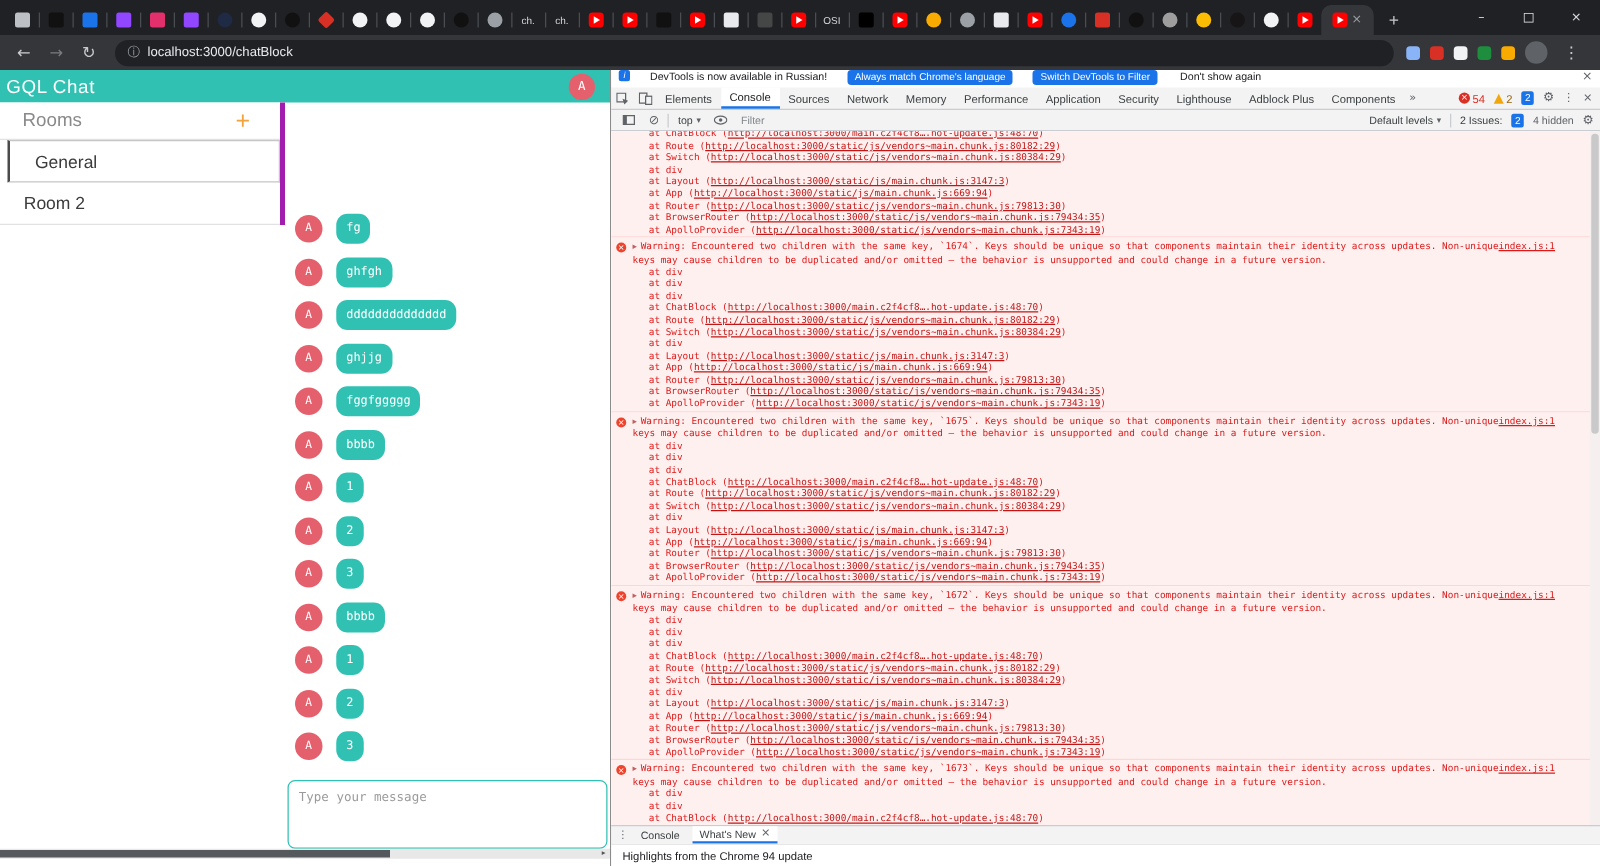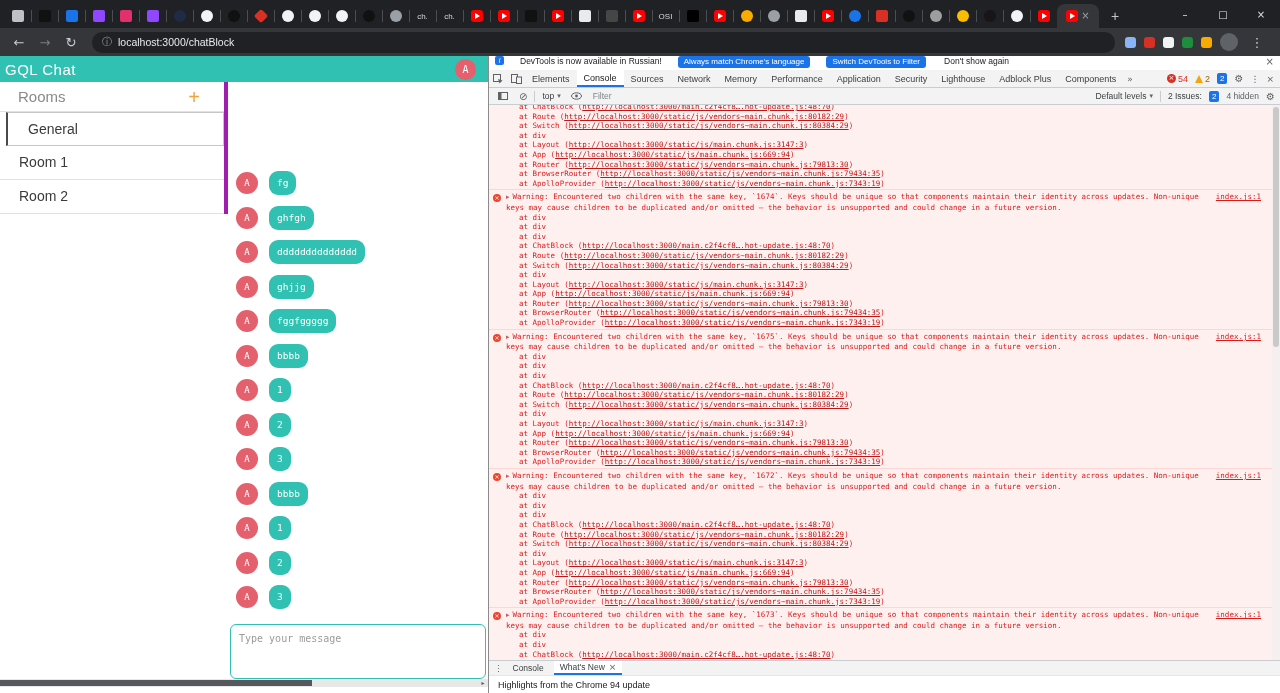--- a/index.html
+++ b/index.html
@@ -84,21 +84,21 @@
   .ctx,.levels {display:flex; align-items:center; gap:3px; cursor:pointer}
   .caret-down {font-size:7px}
   .clear {font-size:10px; cursor:pointer}
   .filter {color:#80868b; cursor:text}
   .spacer {flex:1}
   .hidden-lbl {color:#5f6368; cursor:pointer}
   .dt-console {position:absolute; left:0; top:49px; right:0; bottom:33px; overflow:hidden; font-family:"DejaVu Sans Mono",monospace; font-size:7.5px; line-height:9.6px; background:#fff}
   .console-row {position:relative; background:#fff0f0; border-bottom:1px solid #ffd6d6; padding:2px 10px 1px 17px; color:var(--err)}
   .console-row.partial {padding-top:0}
   .console-row.partial .trace-line:first-child {margin-top:-3px}
-  .src-link {float:right; margin-right:9px; text-decoration:underline; color:var(--err); cursor:pointer}
+  .src-link {float:right; margin-right:26px; text-decoration:underline; color:var(--err); cursor:pointer}
   .err-icon {position:absolute; left:4px; top:4px; width:8px; height:8px; border-radius:50%; background:#ee442e; color:#fff; font-size:6.5px; line-height:8px; text-align:center; font-family:"DejaVu Sans",sans-serif}
   .caret {color:#c45f5f; margin-right:3px; font-size:7px; font-family:"DejaVu Sans",sans-serif; cursor:pointer}
   .trace-line {padding-left:13px; white-space:nowrap}
   .trace-link {text-decoration:underline; color:#c01616; cursor:pointer}
   .v-scroll {position:absolute; right:0; top:49px; bottom:33px; width:8px; background:#f5efef; cursor:pointer}
   .v-thumb {position:absolute; left:1px; top:2px; width:6px; height:240px; background:#c9c9c9; border-radius:3px}
   .dt-drawer {position:absolute; left:0; right:0; bottom:18px; height:15px; background:#f3f3f3; border-top:1px solid #c9ccd1; display:flex; align-items:center; gap:4px; padding:0 5px; font-size:8.5px; color:#3c4043}
   .drawer-kebab {cursor:pointer}
   .drawer-tab {padding:0 6px; height:100%; display:flex; align-items:center; gap:4px; cursor:pointer}
   .drawer-tab.active {background:#fff; border-bottom:2px solid var(--blue)}
@@ -268,21 +268,20 @@
       <span class="app-title">GQL Chat</span>
       <span class="app-avatar">A</span>
     </div>
     <div class="sidebar">
       <div class="rooms-header">
         <span class="rooms-title">Rooms</span>
         <span class="add-room">+</span>
       </div>
       <div class="rooms-list">
           <div class="room-item selected">General</div>
-          <div class="room-item">Room 1</div>
           <div class="room-item">Room 2</div>
         </div>
     </div>
     <div class="chat">
       <div class="messages">
           <div class="msg-row">
             <span class="msg-avatar">A</span>
             <span class="bubble">fg</span>
           </div>
           <div class="msg-row">

